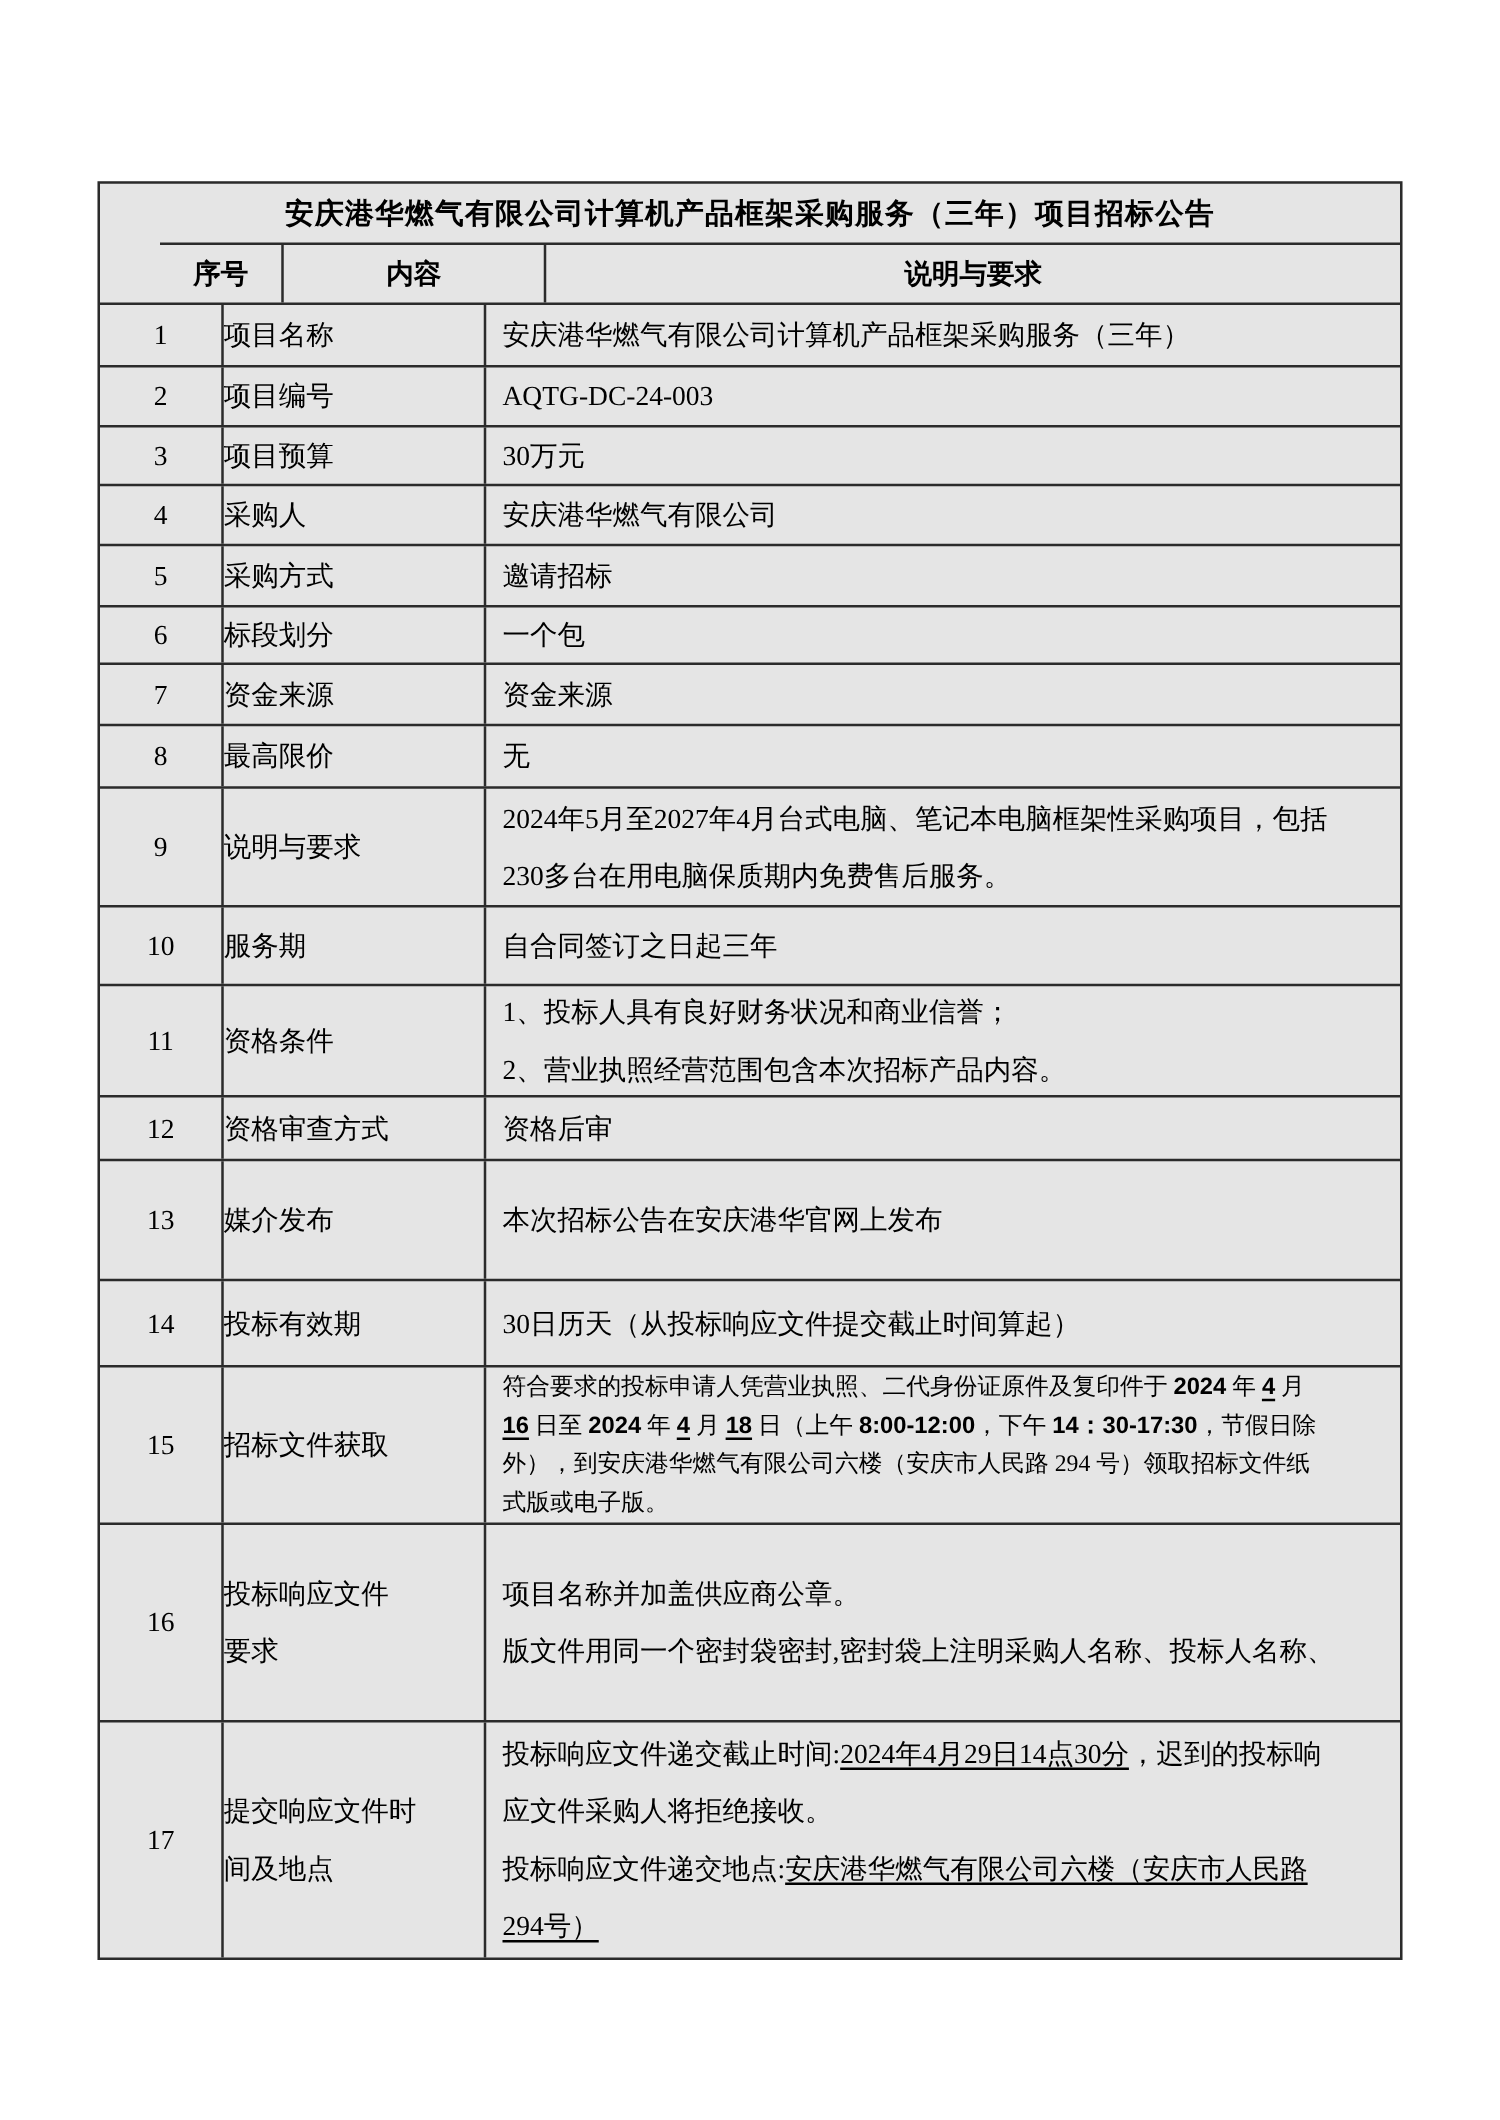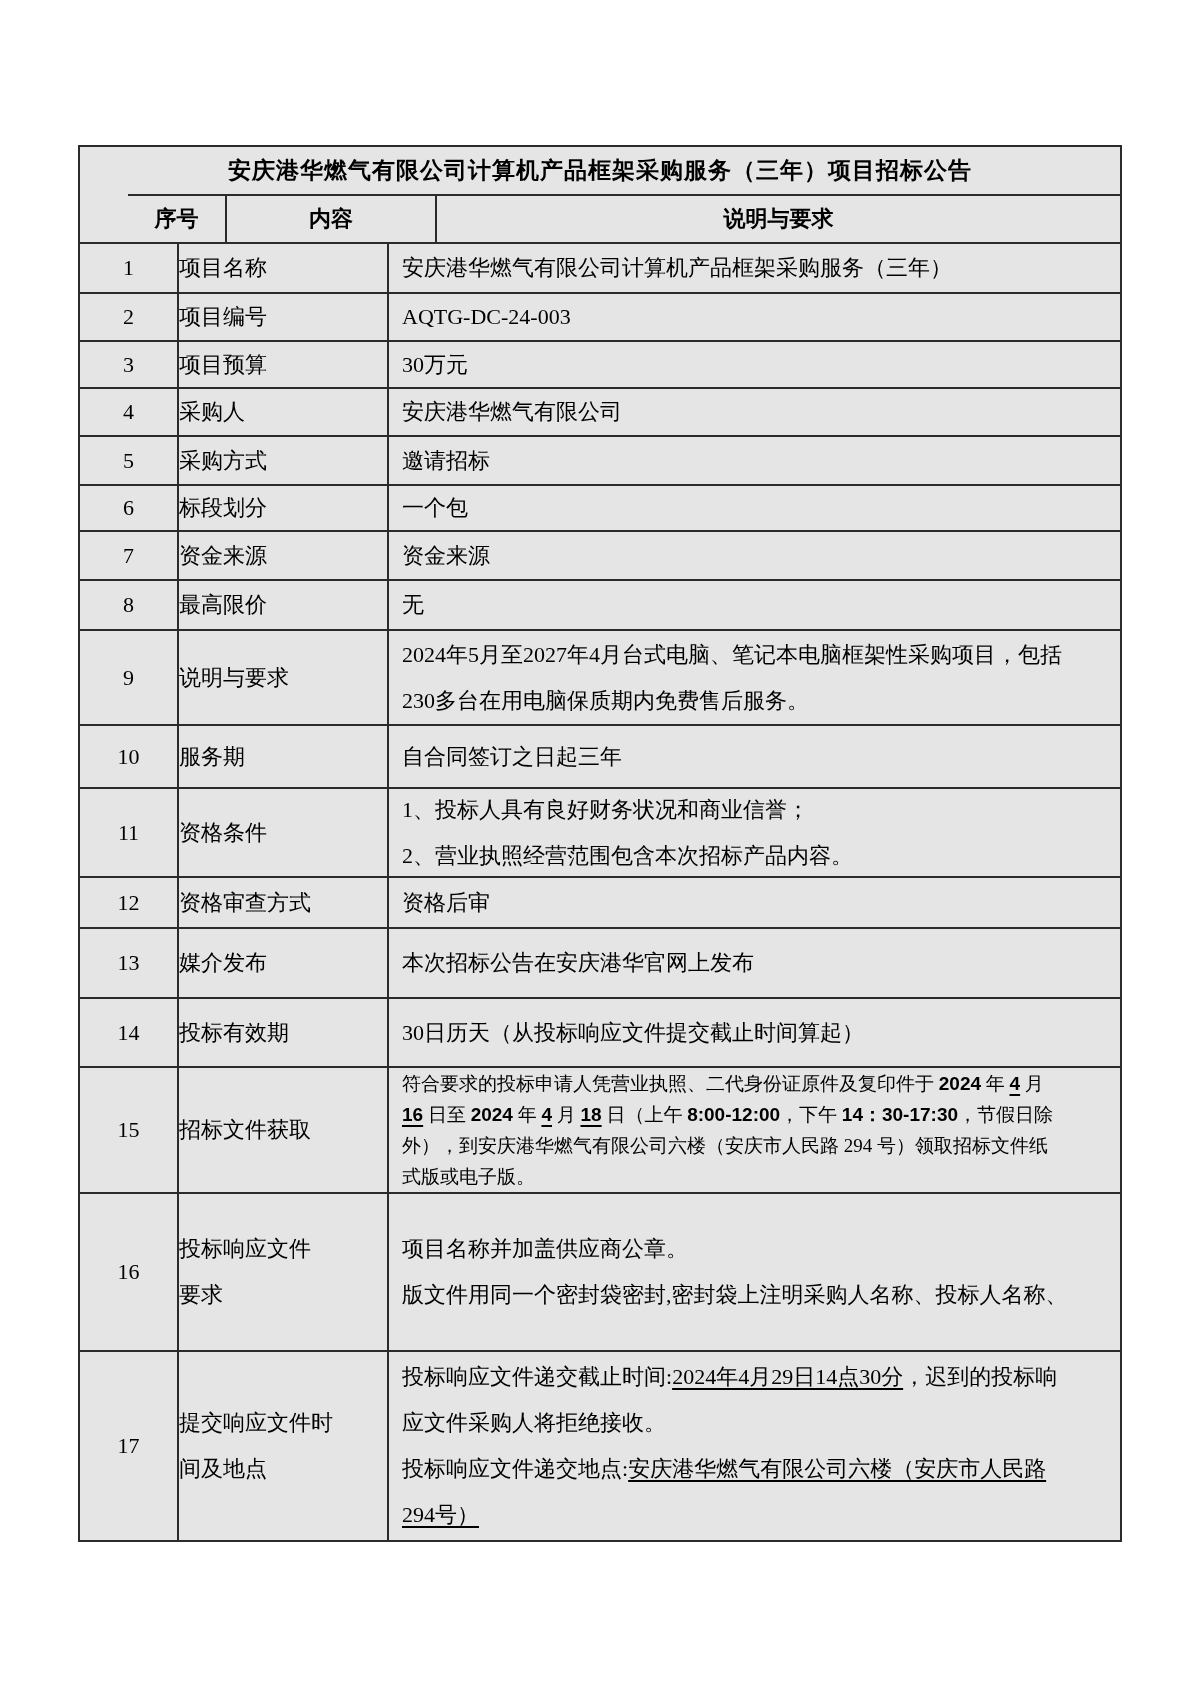--- a/index.html
+++ b/index.html
@@ -151,21 +151,21 @@
       </div>
       <div class="row" style="height: 51px;">
         <div class="c1">12</div>
         <div class="c2">
           <div class="lbl-line">资格审查方式</div>
         </div>
         <div class="c3">
           <div class="line"><span>资格后审</span></div>
         </div>
       </div>
-      <div class="row" style="height: 70px;">
+      <div class="row" style="height: 96px;">
         <div class="c1">13</div>
         <div class="c2">
           <div class="lbl-line">媒介发布</div>
         </div>
         <div class="c3">
           <div class="line"><span>本次招标公告在安庆港华官网上发布</span></div>
         </div>
       </div>
       <div class="row" style="height: 69px;">
         <div class="c1">14</div>

